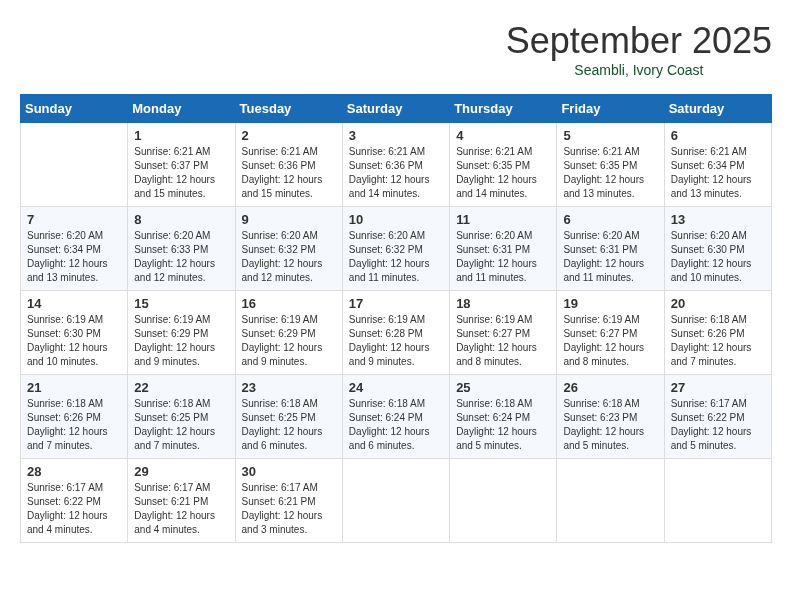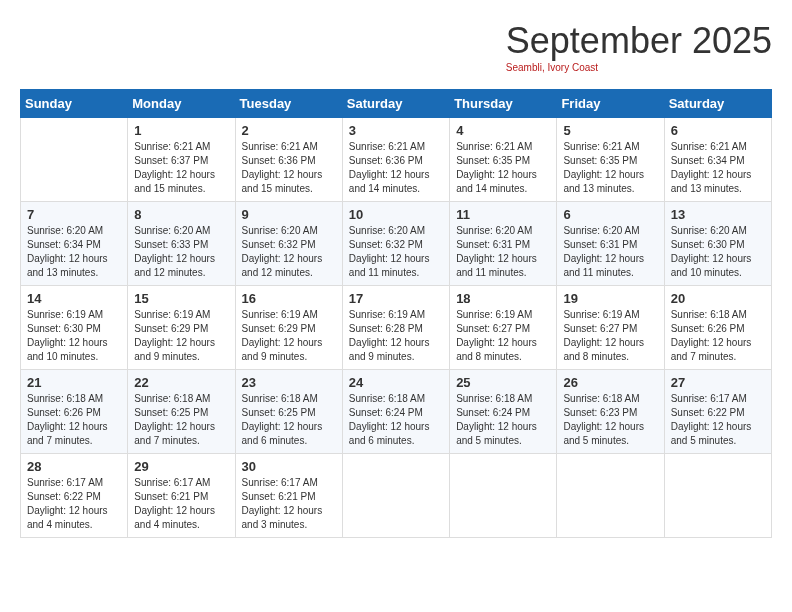--- a/index.html
+++ b/index.html
@@ -28,30 +28,30 @@
     }
     .logo-text span {
       color: #1a6bb5;
     }
     .logo-icon {
       width: 24px;
       height: 24px;
       margin-left: 2px;
     }
     .title-block {
-      text-align: left;
+      text-align: center;
     }
     .month-title {
       font-size: 36px;
       color: #333;
       font-weight: normal;
     }
     .subtitle {
-      font-size: 10px;
-      color: #b91c1c;
+      font-size: 14px;
+      color: #14532d;
     }
     .calendar {
       width: 100%;
       border-collapse: collapse;
       border: 1px solid #ccc;
     }
     .calendar th {
       background-color: #1a6bb5;
       color: #fff;
       text-align: left;

